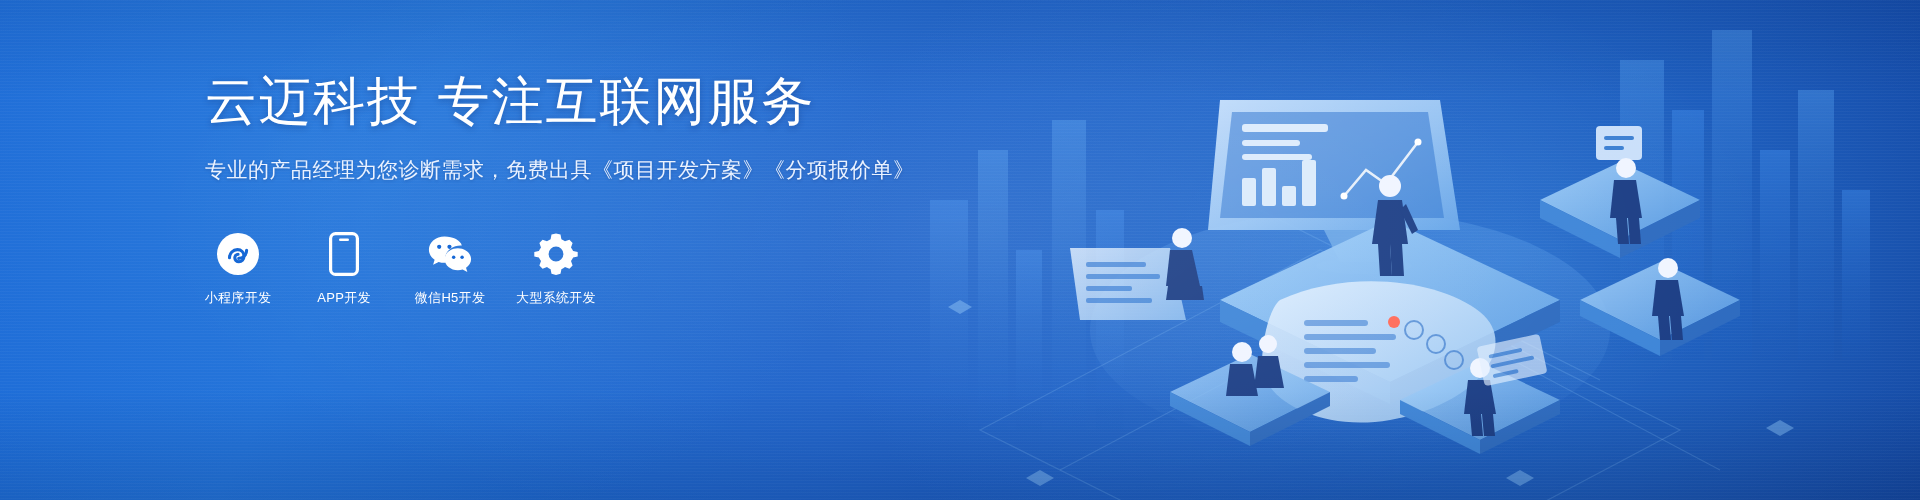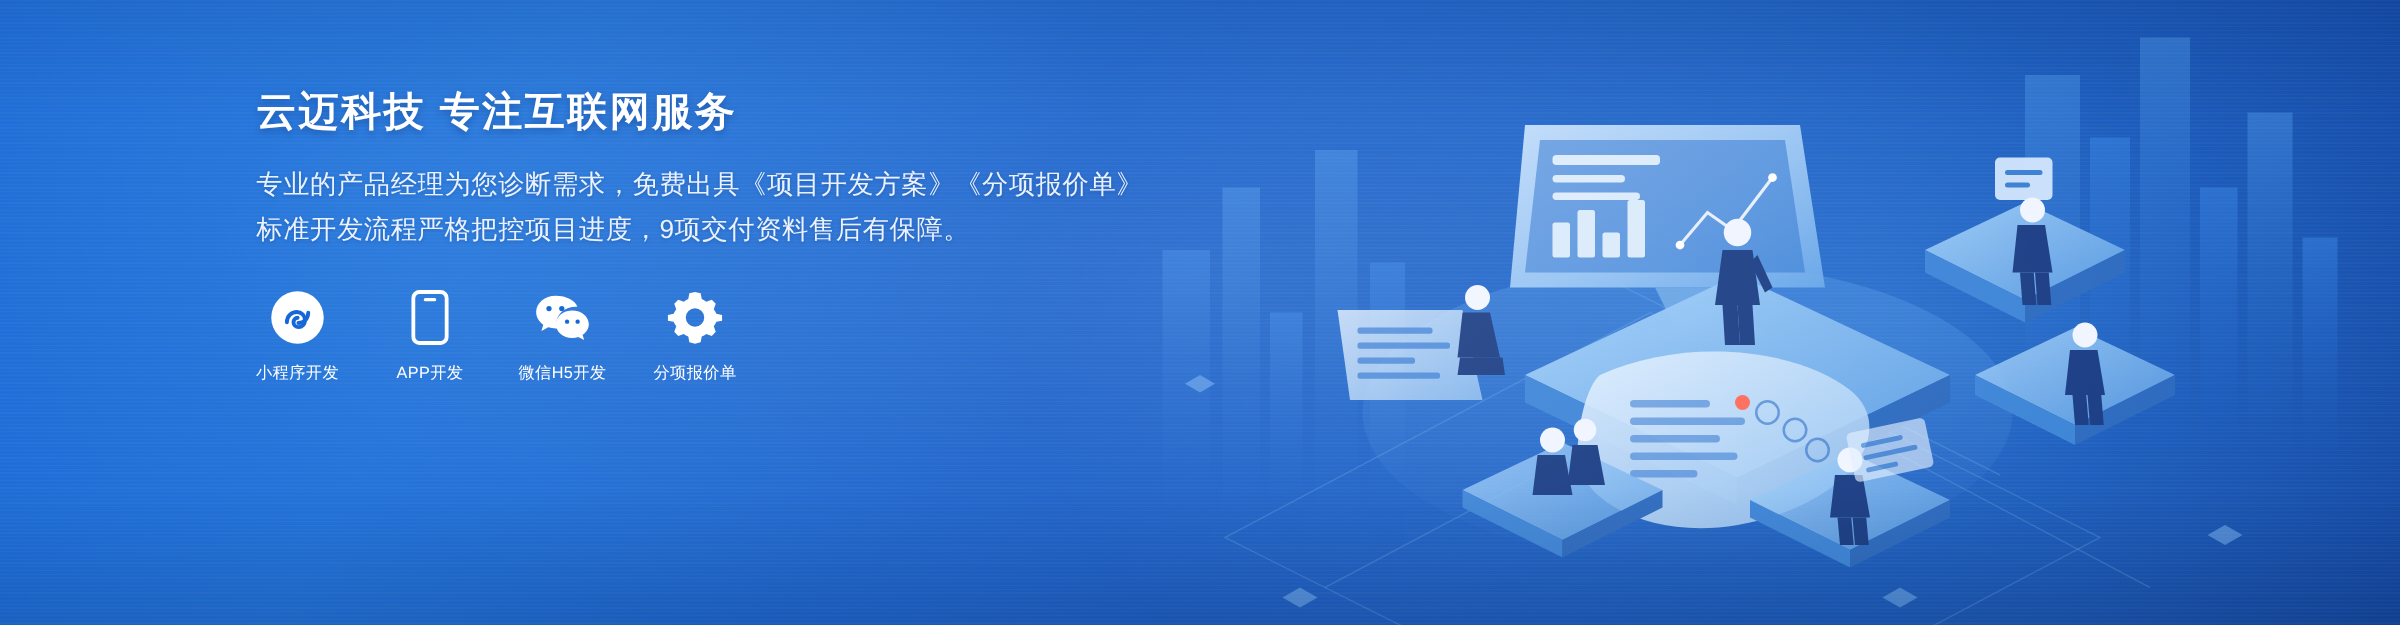--- a/index.html
+++ b/index.html
@@ -34,22 +34,22 @@
     position:absolute; inset:0;
     background:radial-gradient(ellipse 1400px 560px at 50% 45%,rgba(255,255,255,.10) 0%,rgba(255,255,255,0) 58%),
                linear-gradient(to bottom,rgba(0,0,0,.06),rgba(0,0,0,0) 20%,rgba(0,0,0,0) 78%,rgba(0,0,0,.10));
     pointer-events:none;
   }
 
   
   .copy{ position:absolute; left:205px; top:72px; width:700px; }
 
   .headline{
-    font-size:32px;
-    font-weight:bold;
+    font-size:52px;
+    font-weight:normal;
     color:#ffffff;
     letter-spacing:2px;
     line-height:1.12;
     white-space:nowrap;
     text-shadow:0 2px 6px rgba(0,30,90,.30);
   }
   .subtitle{
     margin-top:22px;
     font-size:21px;
     color:#eaf2ff;
@@ -286,21 +286,20 @@
     </svg>
   </div>
 
   <div class="vignette"></div>
 
   <div class="copy">
     <h1 class="headline">云迈科技 专注互联网服务</h1>
 
     <div class="subtitle">
       <div>专业的产品经理为您诊断需求，免费出具《项目开发方案》《分项报价单》</div>
-      <div>标准开发流程严格把控项目进度，9项交付资料售后有保障。</div>
     </div>
   </div>
 
   <div class="services">
 
     <div class="service">
       <span class="glyph">
         <svg width="44" height="44" viewBox="0 0 44 44">
           <circle cx="22" cy="22" r="21" fill="#ffffff"></circle>
           <path d="M13.5 25.8 c0 -4.6 3.5 -8.2 7.9 -8.2 c3.9 0 6.6 2.9 6.6 6.5 c0 3.2 -2.3 5.6 -5.1 5.6 c-2.4 0 -4.1 -1.7 -4.1 -3.9 c0 -2.1 1.5 -3.6 3.3 -3.6" fill="none" stroke="#1668d6" stroke-width="3.1" stroke-linecap="round"></path>
@@ -334,17 +333,17 @@
       <span class="lbl">微信H5开发</span>
     </div>
 
 
     <div class="service">
       <span class="glyph">
         <svg width="44" height="44" viewBox="0 0 44 44">
           <path fill="#ffffff" d="M22 1.5 l4.5 1.1 .9 4.6 a15.6 15.6 0 0 1 3.6 2.1 l4.4 -1.6 3.2 3.3 -1.6 4.4 a15.6 15.6 0 0 1 2.1 3.6 l4.6 .9 0 4.6 -4.6 .9 a15.6 15.6 0 0 1 -2.1 3.6 l1.6 4.4 -3.2 3.3 -4.4 -1.6 a15.6 15.6 0 0 1 -3.6 2.1 l-.9 4.6 -4.5 1.1 -4.5 -1.1 -.9 -4.6 a15.6 15.6 0 0 1 -3.6 -2.1 l-4.4 1.6 -3.2 -3.3 1.6 -4.4 a15.6 15.6 0 0 1 -2.1 -3.6 l-4.6 -.9 0 -4.6 4.6 -.9 a15.6 15.6 0 0 1 2.1 -3.6 l-1.6 -4.4 3.2 -3.3 4.4 1.6 a15.6 15.6 0 0 1 3.6 -2.1 l.9 -4.6 z M22 14.6 a7.4 7.4 0 1 0 0 14.8 a7.4 7.4 0 0 0 0 -14.8 z"></path>
         </svg>
       </span>
-      <span class="lbl">分项报价单</span>
+      <span class="lbl">大型系统开发</span>
     </div>
 
   </div>
 </div>
 
 </body></html>

